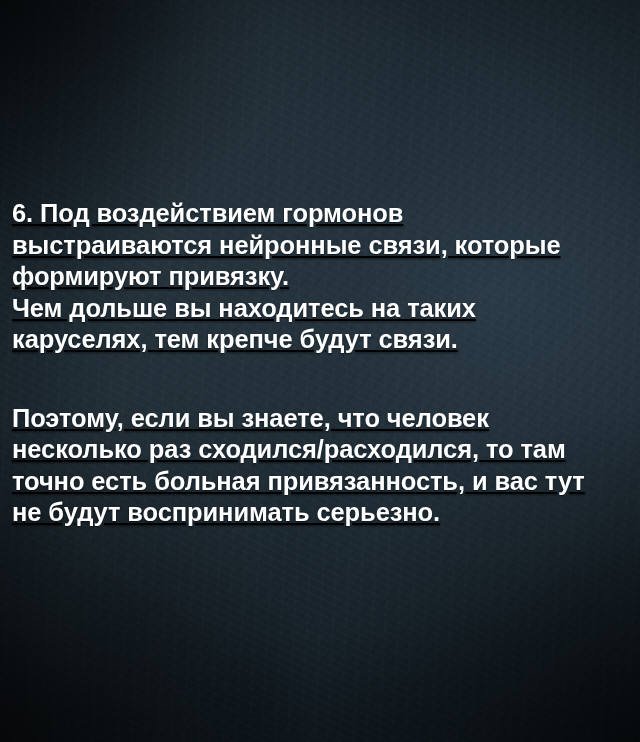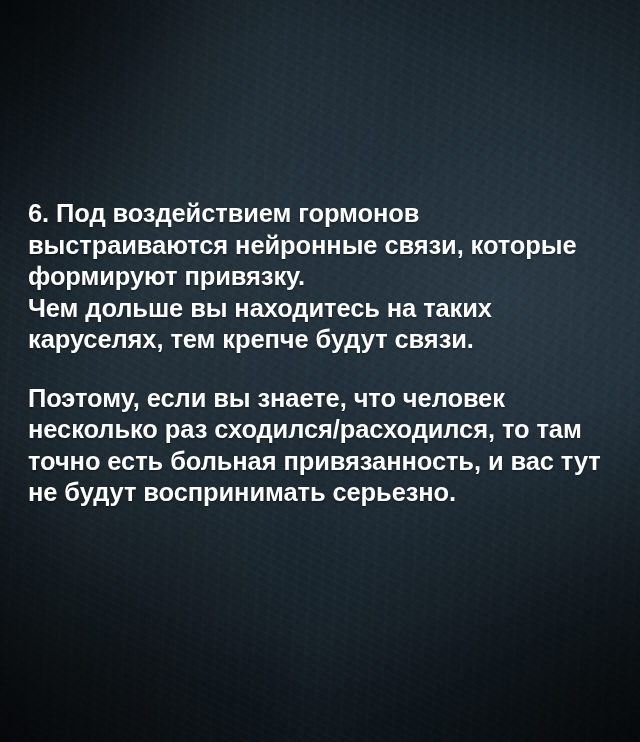--- a/index.html
+++ b/index.html
@@ -55,38 +55,39 @@
   .bg-texture {
     background-image:
       repeating-linear-gradient(27deg, rgba(255,255,255,0.018) 0px, rgba(255,255,255,0.018) 1px, rgba(0,0,0,0) 2px, rgba(0,0,0,0) 7px),
       repeating-linear-gradient(-51deg, rgba(0,0,0,0.05) 0px, rgba(0,0,0,0.05) 1px, rgba(0,0,0,0) 3px, rgba(0,0,0,0) 11px),
       repeating-linear-gradient(93deg, rgba(255,255,255,0.012) 0px, rgba(255,255,255,0.012) 2px, rgba(0,0,0,0) 4px, rgba(0,0,0,0) 13px);
     opacity: .9;
   }
 
   #text-block {
     position: absolute;
-    left: 28px;
+    left: 12px;
     top: 198px;
     width: 584px;
+    text-decoration: underline;
   }
 
   .para {
     margin: 0;
     color: #ffffff;
     font-family: "Liberation Sans", sans-serif;
     font-weight: bold;
     font-size: 25.5px;
     line-height: 31.5px;
     letter-spacing: -0.1px;
     white-space: pre-line;
     text-shadow: 0 1px 2px rgba(0,0,0,0.55);
   }
   .para + .para {
-    margin-top: 27px;
+    margin-top: 47px;
   }
 </style>
 </head>
 <body>
 
 <div id="card">
   <div class="bg-layer bg-base"></div>
   <div class="bg-layer bg-texture"></div>
   <div class="bg-layer bg-sheen"></div>
   <div class="bg-layer bg-corner-dark-tl"></div>

